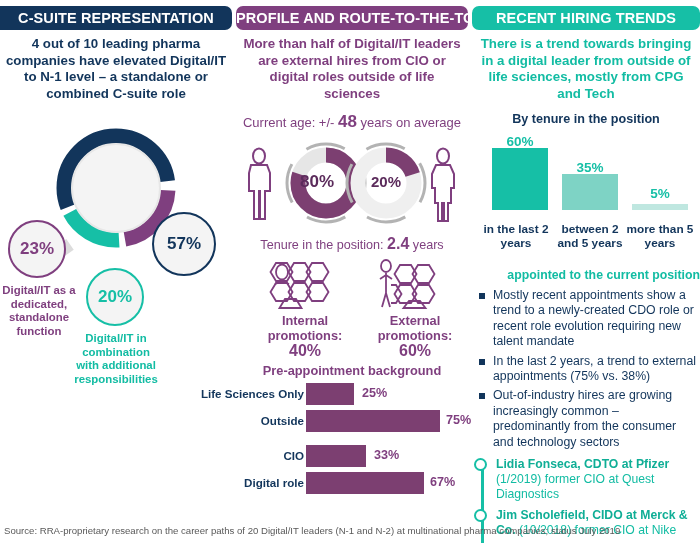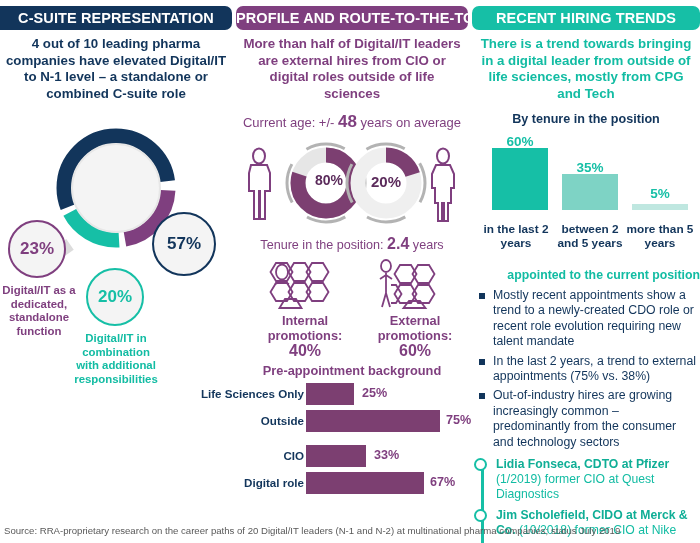--- a/index.html
+++ b/index.html
@@ -211,21 +211,21 @@
           <ellipse cx="15" cy="9" rx="6" ry="7.5"></ellipse>
           <path d="M8 18 h14 l4 9 v14 h-3 v15 h-3 v18 h-4 v-18 h-2 v18 h-4 v-18 h-3 v-15 h-3 v-14 z"></path>
         </g>
       </svg>
 
       <svg style="position:absolute;left:48px;top:2px" width="84" height="84" viewBox="0 0 84 84">
         <circle cx="42" cy="42" r="39" fill="none" stroke="#b3b3b3" stroke-width="3" stroke-dasharray="40 21" stroke-dashoffset="20"></circle>
         <circle cx="42" cy="42" r="28" fill="none" stroke="#e6e6e6" stroke-width="15"></circle>
         <circle cx="42" cy="42" r="28" fill="none" stroke="#7c3f71" stroke-width="15" stroke-dasharray="140.8 35.2" transform="rotate(-90 42 42)"></circle>
       </svg>
-      <div class="ring-label" style="left:54px;top:33px;font-size:14px">80%</div>
+      <div class="ring-label" style="left:42px;top:33px;font-size:17px">80%</div>
 
       <svg style="position:absolute;left:108px;top:2px" width="84" height="84" viewBox="0 0 84 84">
         <circle cx="42" cy="42" r="39" fill="none" stroke="#b3b3b3" stroke-width="3" stroke-dasharray="40 21" stroke-dashoffset="20"></circle>
         <circle cx="42" cy="42" r="28" fill="none" stroke="#efefef" stroke-width="15"></circle>
         <circle cx="42" cy="42" r="28" fill="none" stroke="#7c3f71" stroke-width="15" stroke-dasharray="35.2 140.8" transform="rotate(-90 42 42)"></circle>
       </svg>
       <div class="ring-label" style="left:111px;top:34px;font-size:15px">20%</div>
     </div>
 
     <div class="tenure-line">

